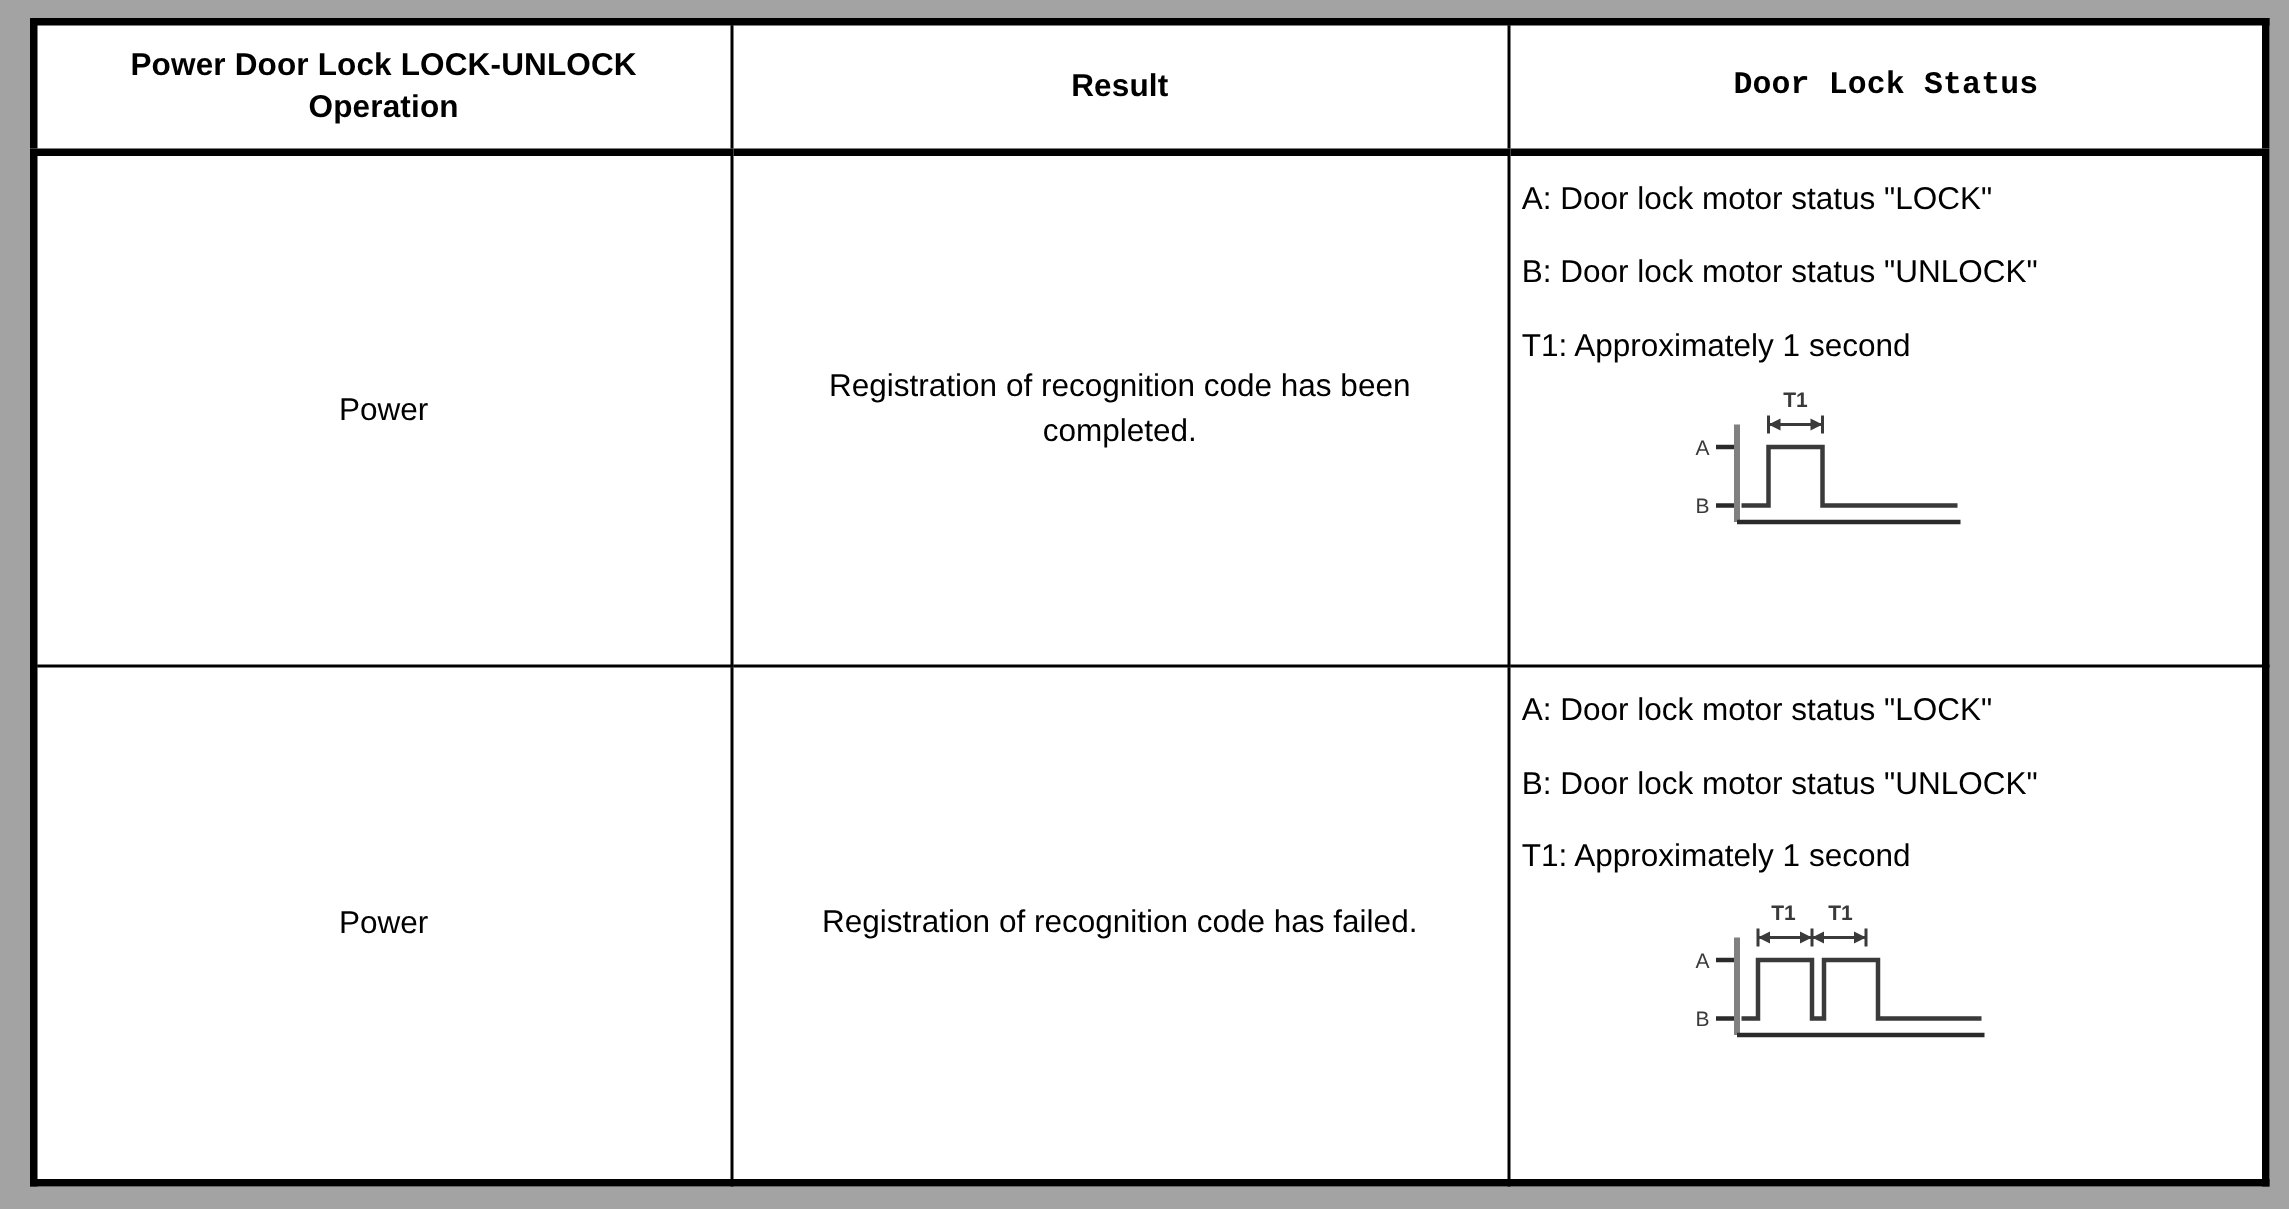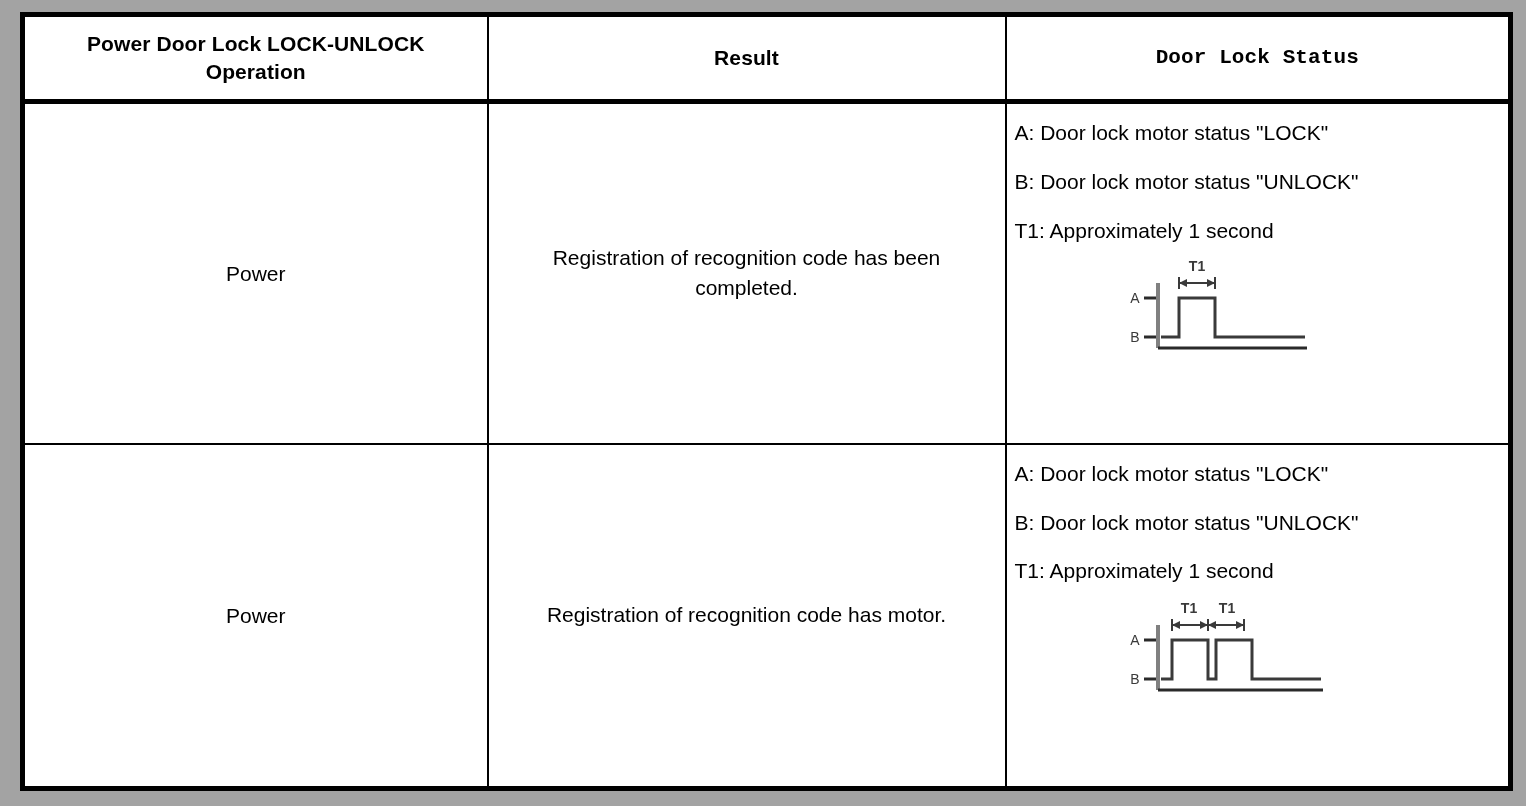--- a/index.html
+++ b/index.html
@@ -155,21 +155,21 @@
 
               <polyline points="34,82 52,82 52,43 88,43 88,82 178,82" fill="none" stroke="#3a3a3a" stroke-width="3"></polyline>
             </svg>
           </span>
         </td>
       </tr>
 
       <tr class="row-2">
         <td class="col-op">Power</td>
         <td class="col-result">
-          <span class="result-text">Registration of recognition code has motor.</span>
+          <span class="result-text">Registration of recognition code has failed.</span>
         </td>
         <td class="col-status last">
           <span class="status-lines">
             <span class="status-line">A: Door lock motor status "LOCK"</span>
             <span class="status-line">B: Door lock motor status "UNLOCK"</span>
             <span class="status-line last">T1: Approximately 1 second</span>
           </span>
 
           <span class="diagram-wrap two-pulse">
             <svg class="timing" width="200" height="100" viewBox="0 0 200 100">

